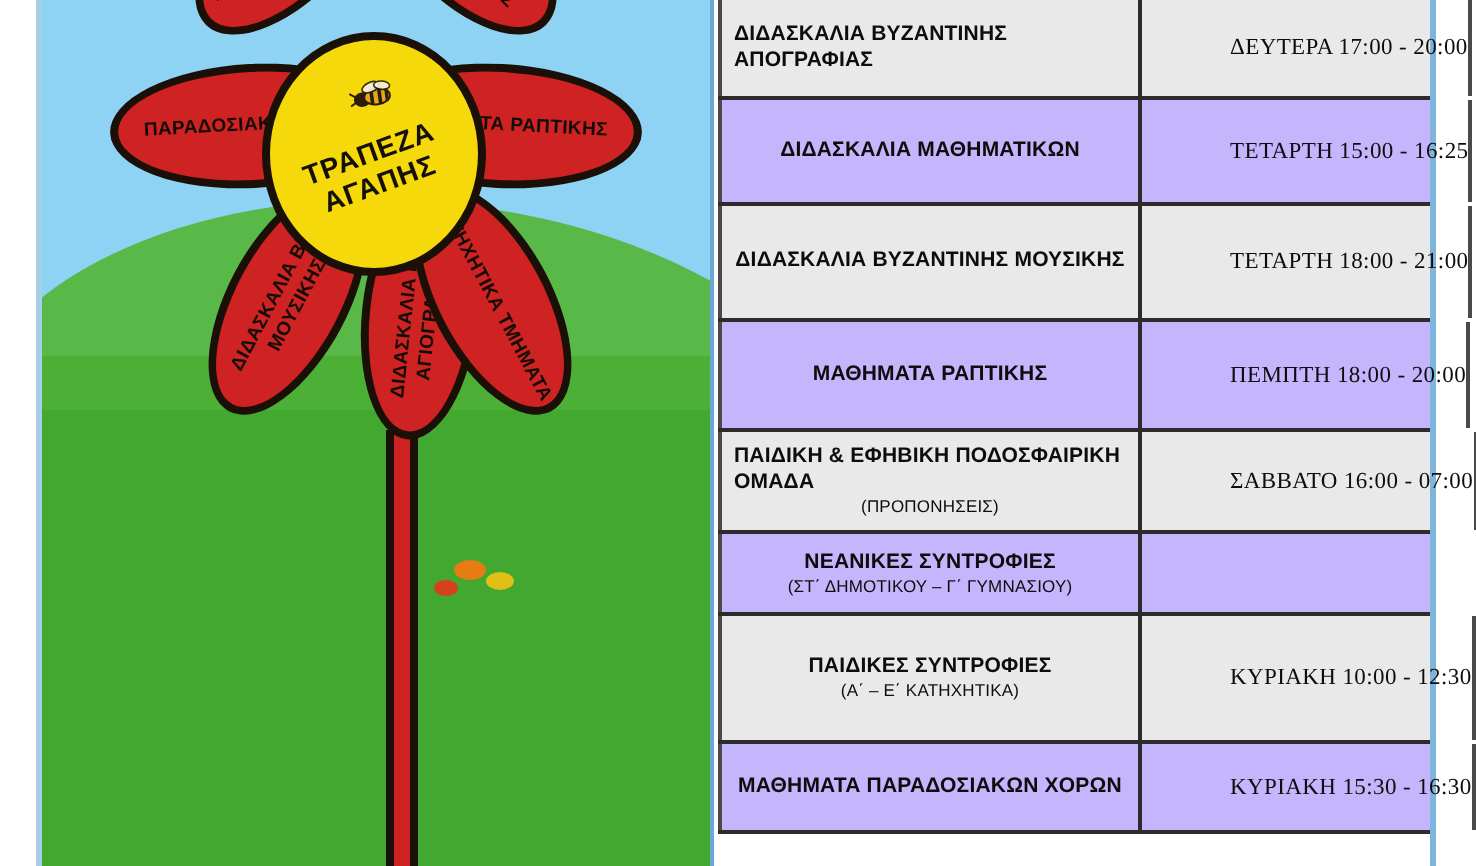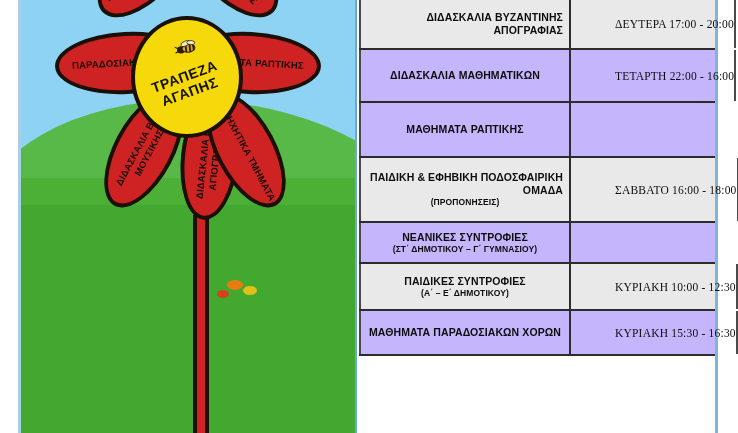--- a/index.html
+++ b/index.html
@@ -186,31 +186,31 @@
   .row.odd  { background: #c4b5fd; }
   .c-name {
     flex: 0 0 212px;
     box-sizing: border-box;
     border-right: 2px solid #2c2c2c;
     border-left: 2px solid #4a4a4a;
     display: flex;
     flex-direction: column;
     align-items: center;
     justify-content: center;
-    text-align: right;
+    text-align: left;
     padding: 2px 6px;
     font-weight: bold;
     font-size: 10.5px;
     line-height: 1.25;
     color: #0d0d0d;
     letter-spacing: .1px;
   }
   .c-name .sub {
     font-size: 8.5px;
-    font-weight: bold;
+    font-weight: normal;
     letter-spacing: .1px;
   }
   .c-time {
     flex: 1 1 auto;
     box-sizing: border-box;
     border-right: 2px solid #4a4a4a;
     display: flex;
     align-items: center;
     justify-content: center;
     text-align: center;
@@ -296,49 +296,56 @@
       <div class="c-name">
         <div>ΔΙΔΑΣΚΑΛΙΑ ΒΥΖΑΝΤΙΝΗΣ ΑΠΟΓΡΑΦΙΑΣ</div>
       </div>
       <div class="c-time">ΔΕΥΤΕΡΑ  17:00 - 20:00</div>
     </div>
 
     <div class="row odd" style="height:53px">
       <div class="c-name">
         <div>ΔΙΔΑΣΚΑΛΙΑ ΜΑΘΗΜΑΤΙΚΩΝ</div>
       </div>
-      <div class="c-time">ΤΕΤΑΡΤΗ  22:00 - 16:00</div>
-    </div>
-
+      <div class="c-time">ΤΕΤΑΡΤΗ  15:00 - 16:25</div>
+    </div>
+
+    <div class="row even" style="height:58px">
+      <div class="c-name">
+        <div>ΔΙΔΑΣΚΑΛΙΑ ΒΥΖΑΝΤΙΝΗΣ ΜΟΥΣΙΚΗΣ</div>
+      </div>
+      <div class="c-time">ΤΕΤΑΡΤΗ  18:00 - 21:00</div>
+    </div>
 
     <div class="row odd" style="height:55px">
       <div class="c-name">
         <div>ΜΑΘΗΜΑΤΑ ΡΑΠΤΙΚΗΣ</div>
       </div>
-    </div>
-
-    <div class="row even" style="height:65px">
+      <div class="c-time">ΠΕΜΠΤΗ  18:00 - 20:00</div>
+    </div>
+
+    <div class="row even" style="height:51px">
       <div class="c-name">
         <div>ΠΑΙΔΙΚΗ &amp; ΕΦΗΒΙΚΗ ΠΟΔΟΣΦΑΙΡΙΚΗ ΟΜΑΔΑ</div>
         <div class="sub">(ΠΡΟΠΟΝΗΣΕΙΣ)</div>
       </div>
-      <div class="c-time">ΣΑΒΒΑΤΟ  16:00 - 18:00</div>
+      <div class="c-time">ΣΑΒΒΑΤΟ  16:00 - 07:00</div>
     </div>
 
     <div class="row odd" style="height:41px">
       <div class="c-name">
         <div>ΝΕΑΝΙΚΕΣ ΣΥΝΤΡΟΦΙΕΣ</div>
         <div class="sub">(ΣΤ΄ ΔΗΜΟΤΙΚΟΥ – Γ΄ ΓΥΜΝΑΣΙΟΥ)</div>
       </div>
     </div>
 
-    <div class="row even" style="height:47px">
+    <div class="row even" style="height:64px">
       <div class="c-name">
         <div>ΠΑΙΔΙΚΕΣ ΣΥΝΤΡΟΦΙΕΣ</div>
-        <div class="sub">(Α΄ – Ε΄ ΔΗΜΟΤΙΚΟΥ)</div>
+        <div class="sub">(Α΄ – Ε΄ ΚΑΤΗΧΗΤΙΚΑ)</div>
       </div>
       <div class="c-time">ΚΥΡΙΑΚΗ  10:00 - 12:30</div>
     </div>
 
     <div class="row odd" style="height:45px">
       <div class="c-name">
         <div>ΜΑΘΗΜΑΤΑ ΠΑΡΑΔΟΣΙΑΚΩΝ ΧΟΡΩΝ</div>
       </div>
       <div class="c-time">ΚΥΡΙΑΚΗ  15:30 - 16:30</div>
     </div>

